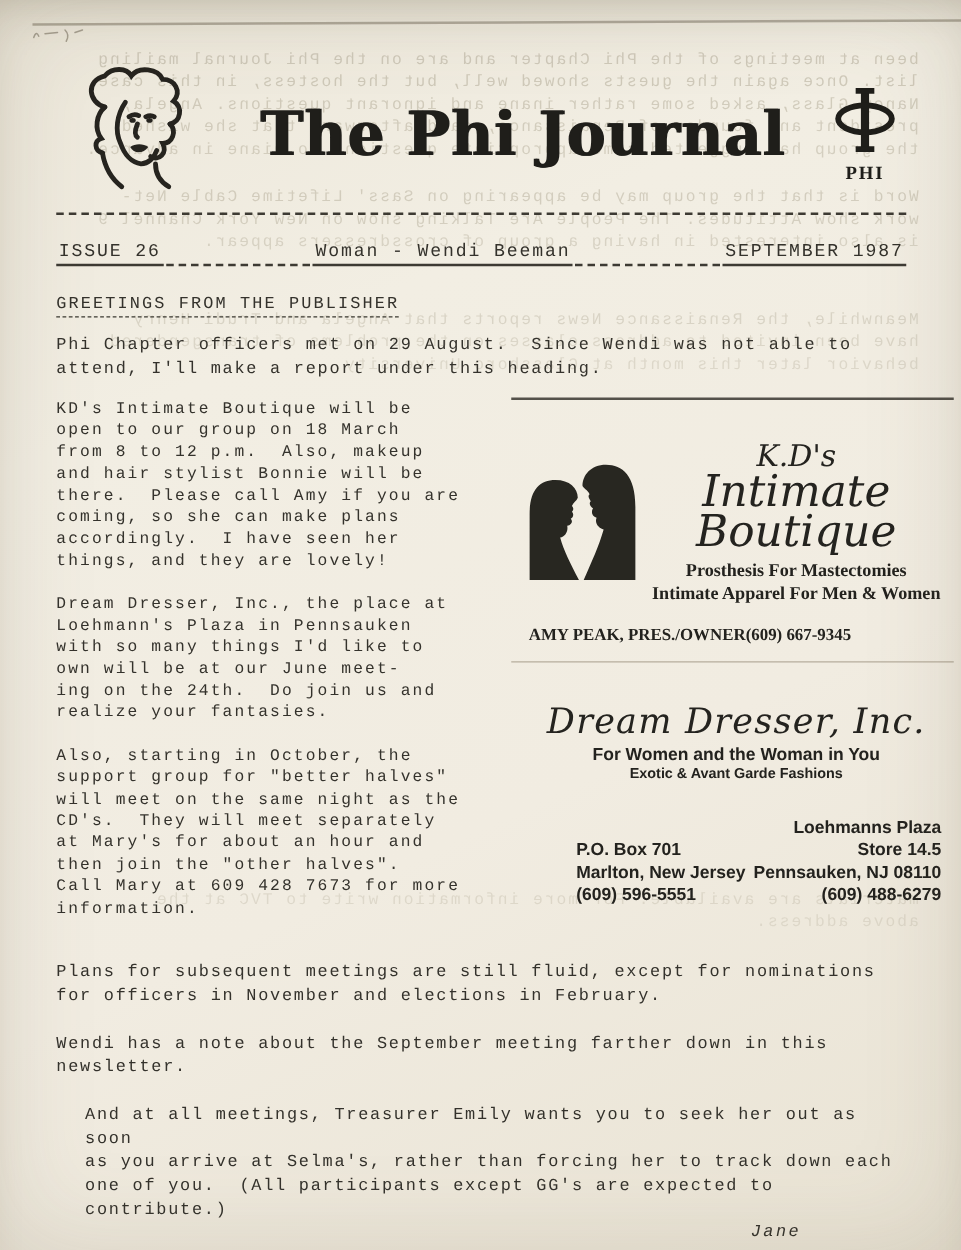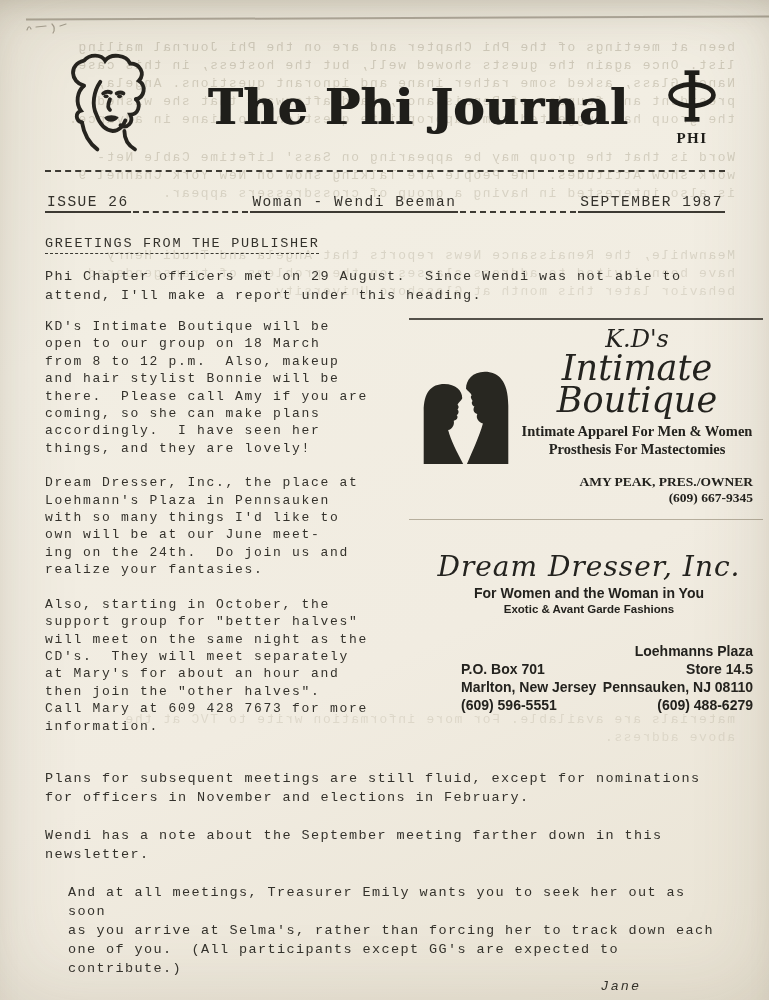--- a/index.html
+++ b/index.html
@@ -50,29 +50,29 @@
   .cols{display:flex;margin-top:13px;}
   .col-left{width:360px;flex:none;}
   .col-right{flex:1;margin-left:4px;margin-right:-38px;position:relative;}
 
   
   .ad-rule-top{border-top:2px solid #54514a;}
   .kd-ad{position:relative;padding:6px 6px 4px 12px;}
   .kd-logo{position:absolute;left:10px;top:48px;}
   .kd-scripts{padding-left:96px;text-align:center;font-family:"DejaVu Serif",serif;
     font-style:italic;color:#24231f;}
-  .kd-script1{font-size:24px;line-height:26px;}
+  .kd-script1{font-size:24px;line-height:26px;margin-top:26px;}
   .kd-script2{font-size:35px;line-height:32px;}
   .kd-text{padding-left:96px;text-align:center;font-family:"Liberation Serif",serif;
     font-weight:bold;color:#23221e;}
   .kd-tag{font-size:14.5px;line-height:18px;margin-top:6px;}
   .kd-addr{font-size:16px;line-height:20px;margin-top:7px;}
-  .kd-owner-row{display:flex;justify-content:space-between;align-items:flex-end;
+  .kd-owner-row{display:flex;justify-content:flex-start;align-items:flex-end;
     font-family:"Liberation Serif",serif;font-weight:bold;font-size:13.5px;color:#23221e;
-    margin-top:16px;padding:0 4px 0 2px;flex-direction:column;}
+    margin-top:16px;padding:0 4px 0 2px;}
   .ad-rule-mid{border-top:1.5px solid #a89f8c;margin-top:9px;opacity:.8;}
 
   .dd-ad{margin-top:30px;padding:0 6px 0 12px;}
   .dd-script{text-align:center;font-family:"DejaVu Serif",serif;font-style:italic;
     font-size:28px;color:#24231f;letter-spacing:1px;}
   .dd-tag1{text-align:center;font-family:"Liberation Sans",sans-serif;font-weight:bold;
     font-size:14px;line-height:17px;margin-top:2px;color:#23221e;}
   .dd-tag2{text-align:center;font-family:"Liberation Sans",sans-serif;font-weight:bold;
     font-size:11.5px;line-height:14px;color:#23221e;}
   .dd-addresses{display:flex;justify-content:space-between;margin-top:26px;
@@ -201,22 +201,22 @@
               <path d="M5,102 L5,46 C5,26 13,17 27,17 C39,17 46,24 46,32 C45,35 42,36 41,39 C43,41 42,43 41,44 C43,46 42,49 40,50 C42,52 41,55 37,56 C38,61 35,65 31,66 C34,77 40,89 47,102 Z"></path>
               <path d="M95,102 L95,40 C95,13 84,4 70,4 C57,4 50,13 50,22 C52,25 55,26 56,29 C54,31 56,33 57,35 C55,37 57,40 59,41 C57,44 58,48 62,49 C60,54 64,58 68,59 C64,73 58,86 51,102 Z"></path>
             </g>
           </svg>
           <div class="kd-scripts">
             <div class="kd-script1">K.D's</div>
             <div class="kd-script2">Intimate Boutique</div>
           </div>
           <div class="kd-text">
             <div class="kd-tag">
+              <div>Prosthesis For Mastectomies</div>
               <div>Intimate Apparel For Men &amp; Women</div>
-              <div>Prosthesis For Mastectomies</div>
             </div>
           </div>
           <div class="kd-owner-row">
             <span>AMY PEAK, PRES./OWNER</span>
             <span>(609) 667-9345</span>
           </div>
         </div>
 
         <div class="ad-rule-mid"></div>
 

